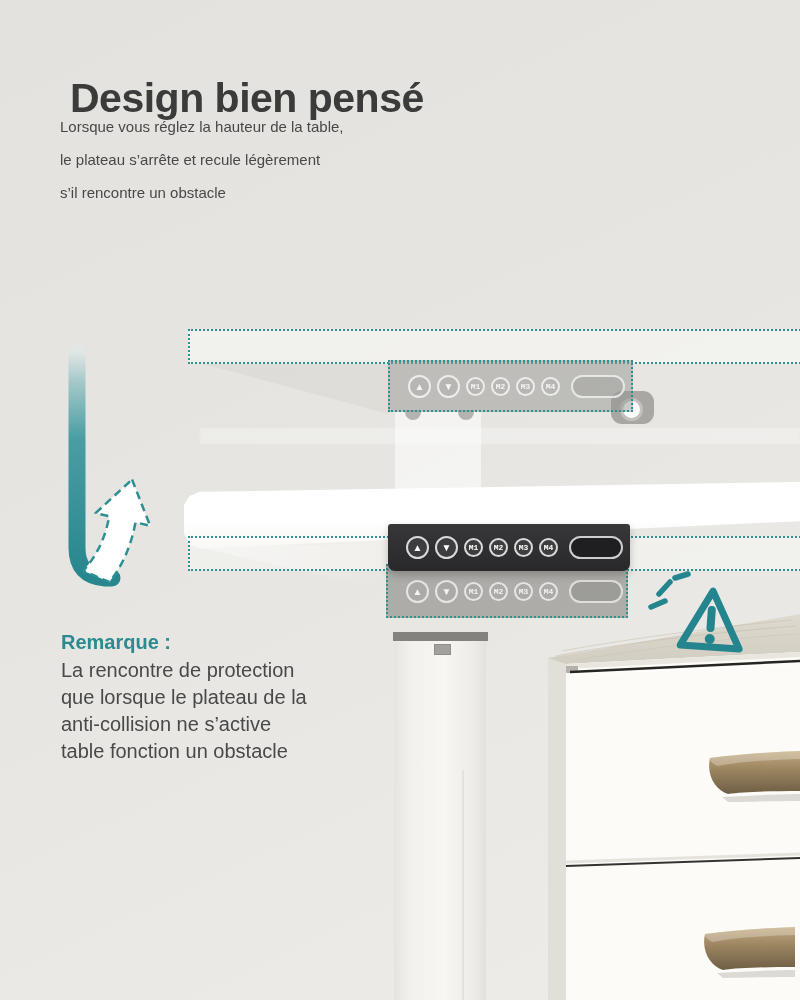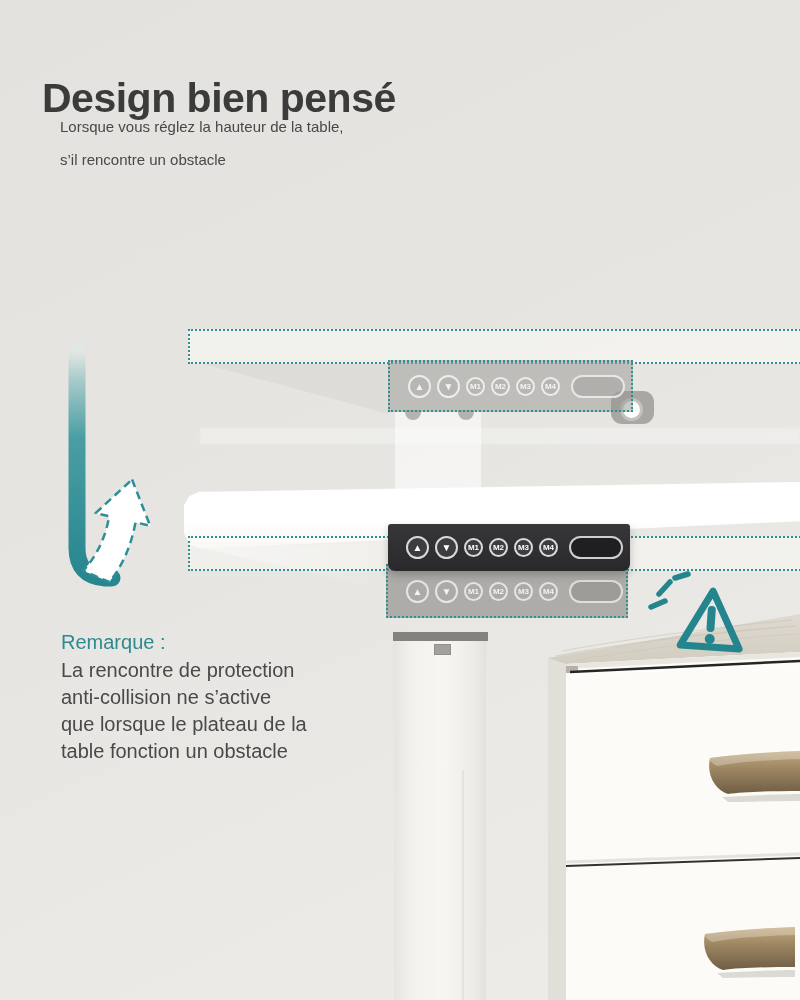--- a/index.html
+++ b/index.html
@@ -3,43 +3,43 @@
 <meta charset="utf-8">
 <style>
   html,body{margin:0;padding:0;}
   .stage{
     position:relative;width:800px;height:1000px;overflow:hidden;
     background:linear-gradient(155deg,#e3e2de 0%,#e6e5e1 45%,#eae9e5 75%,#edece8 100%);
     font-family:"Liberation Sans",sans-serif;
   }
   .abs{position:absolute;}
   
-  .title{left:42px;top:48px;font-size:41px;font-weight:700;color:#3b3b3b;letter-spacing:-0.5px;}
+  .title{left:70px;top:48px;font-size:41px;font-weight:700;color:#3b3b3b;letter-spacing:-0.5px;}
   .subtitle{left:60px;top:110px;font-size:15px;line-height:33px;color:#484848;}
   
   .note{left:61px;top:629px;font-size:20px;line-height:27px;color:#494949;}
-  .note-label{color:#2c8a91;display:block;margin-bottom:1px;}
+  .note-label{color:#2c8a91;display:block;margin-bottom:1px;font-weight:bold;}
   
   .crossbar-ghost{left:200px;top:428px;width:600px;height:16px;background:rgba(255,255,255,0.30);filter:blur(1px);}
   .leg-ghost{left:395px;top:411px;width:86px;height:82px;background:rgba(255,255,255,0.55);filter:blur(0.5px);}
   .wedge-ghost-top{left:189px;top:360px;width:200px;height:54px;
     clip-path:polygon(0 0,100% 100%,100% 0);background:rgba(213,211,207,0.45);}
   .surface-ghost-top{left:188px;top:329px;width:612px;height:31px;
     border:2px dotted #2e9191;background:rgba(252,252,250,0.55);}
   .grommet{left:611px;top:391px;width:43px;height:33px;border-radius:11px;background:#a9a7a4;}
   .grommet-wheel{left:620px;top:398px;width:17px;height:17px;border-radius:50%;
     background:#fdfdfb;border:3px solid #c4c2bf;}
   .cap{width:16px;height:10px;border-radius:0 0 8px 8px;background:#b5b3b0;}
   .cap1{left:405px;top:410px;} .cap2{left:458px;top:410px;}
   
   .panel{display:flex;align-items:center;padding-left:18px;gap:6px;box-sizing:border-box;}
   .panel .btn{flex:0 0 auto;border-radius:50%;display:flex;align-items:center;justify-content:center;
     font-weight:bold;box-sizing:border-box;}
   .btn-arrow{width:23px;height:23px;font-size:10px;}
-  .btn-mem{width:19px;height:19px;font-size:8px;}
+  .btn-mem{width:19px;height:19px;font-size:8px;font-family:Liberation Mono, monospace;}
   .screen{flex:0 0 auto;width:54px;height:23px;border-radius:12px;margin-left:5px;box-sizing:border-box;}
   .panel-ghost-top{left:388px;top:360px;width:245px;height:52px;
     background:rgba(150,149,146,0.50);border:2px dotted #2e9191;}
   .panel-ghost-top .btn{border:2px solid rgba(255,255,255,0.75);background:rgba(178,177,174,0.55);color:rgba(255,255,255,0.85);}
   .panel-ghost-top .screen{border:2px solid rgba(255,255,255,0.7);background:rgba(162,161,158,0.5);}
   .panel-ghost-low{left:386px;top:564px;width:242px;height:54px;
     background:rgba(146,145,142,0.68);border:2px dotted #2e9191;}
   .panel-ghost-low .btn{border:2px solid rgba(244,244,241,0.8);background:rgba(171,170,167,0.8);color:rgba(250,250,247,0.9);}
   .panel-ghost-low .screen{border:2px solid rgba(244,244,241,0.75);background:rgba(150,149,146,0.7);}
   .panel-dark{left:388px;top:524px;width:242px;height:47px;border-radius:3px 3px 7px 7px;
@@ -66,20 +66,21 @@
   .warning-svg{left:640px;top:566px;}
 </style>
 </head>
 <body>
 
 <div class="stage">
 
   <h1 class="abs title">Design bien pensé</h1>
   <div class="abs subtitle">
     <div>Lorsque vous réglez la hauteur de la table,</div>
+    <div>le plateau s’arrête et recule légèrement</div>
     <div>s’il rencontre un obstacle</div>
   </div>
 
   <div class="abs crossbar-ghost"></div>
   <div class="abs leg-ghost"></div>
   <div class="abs wedge-ghost-top"></div>
   <div class="abs surface-ghost-top"></div>
   <div class="abs grommet"></div>
   <div class="abs grommet-wheel"></div>
   <div class="abs cap cap1"></div>
@@ -192,18 +193,18 @@
     <g transform="rotate(4 71 55)">
       <path d="M71,25 L101,81 L42,81 Z" fill="none" stroke="#24858e" stroke-width="7" stroke-linejoin="round"></path>
       <line x1="71" y1="44" x2="71" y2="62" stroke="#24858e" stroke-width="8" stroke-linecap="round"></line>
       <circle cx="71" cy="73" r="5" fill="#24858e"></circle>
     </g>
   </svg>
 
   <div class="abs note">
     <span class="note-label">Remarque :</span>
     <div>La rencontre de protection</div>
+    <div>que lorsque le plateau de la</div>
     <div>anti-collision ne s’active</div>
-    <div>que lorsque le plateau de la</div>
     <div>table fonction un obstacle</div>
   </div>
 
 </div>
 
 </body></html>

